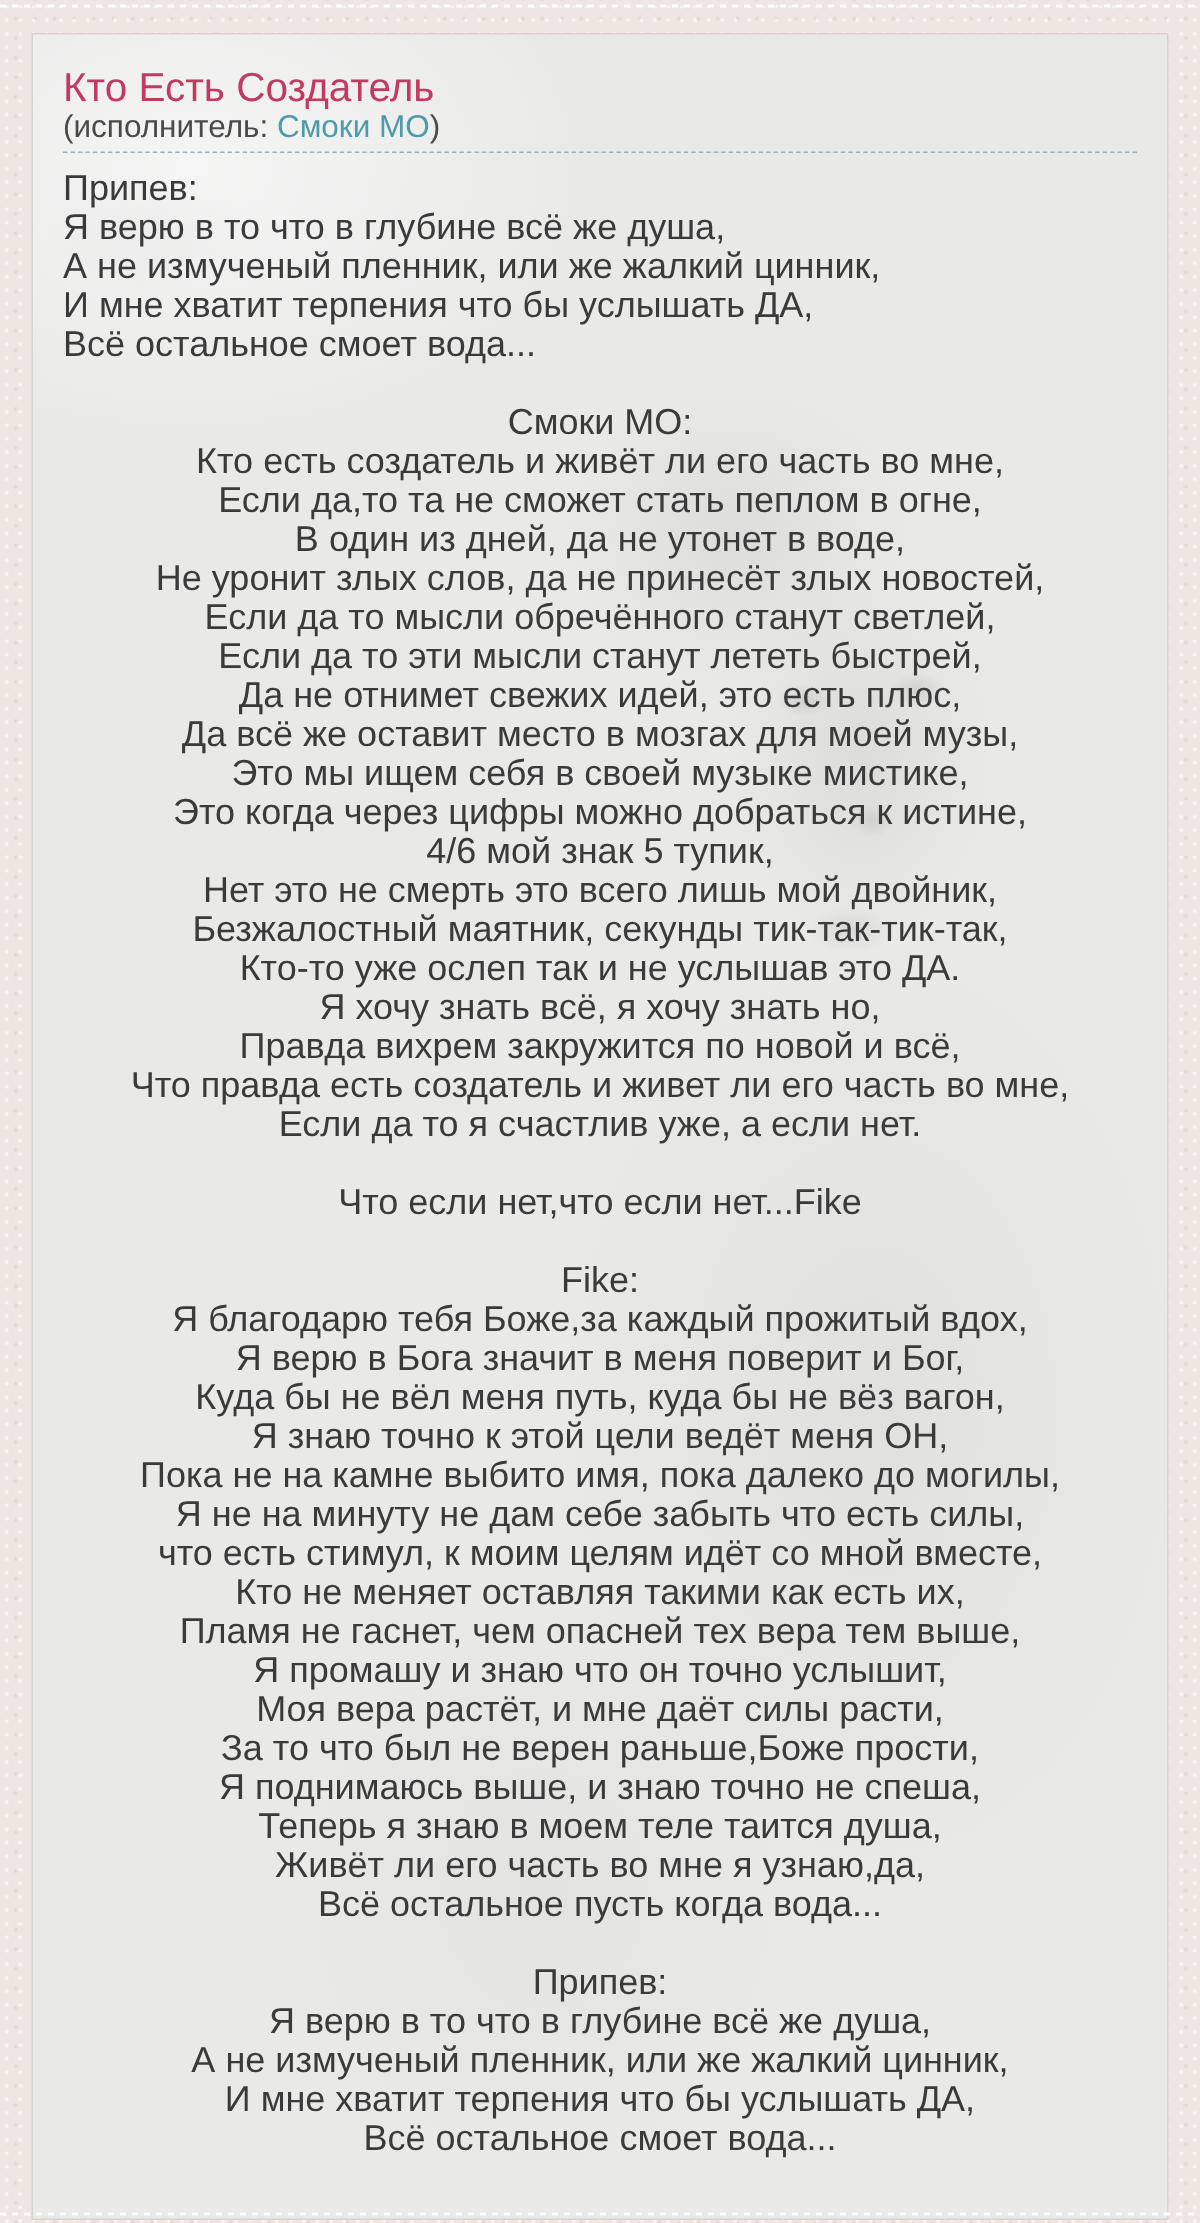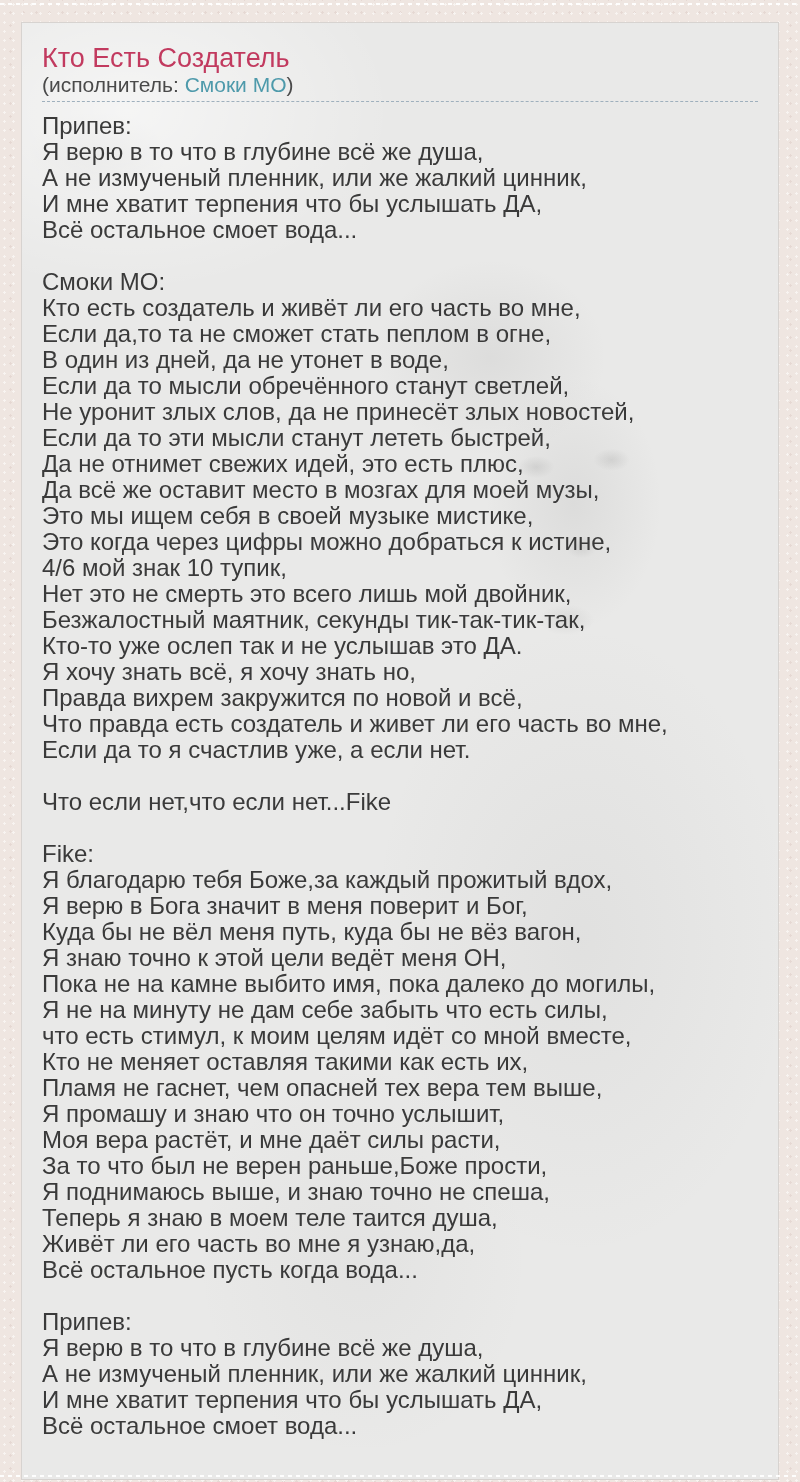--- a/index.html
+++ b/index.html
@@ -81,21 +81,21 @@
     color: #4e9aab;
     text-decoration: none;
     cursor: pointer;
   }
   .lyrics {
     margin-top: 11px;
     font-size: 24px;
     line-height: 26px;
     color: #3a3a3a;
   }
-  .stanza + .stanza { margin-top: 26px; }
+  .stanza + .stanza { margin-top: 26px; text-align: center; }
   .line { white-space: pre-wrap; }
 </style>
 </head>
 <body>
 
 <div class="stitch top"></div>
 
 <div class="card">
   <div class="watermark"></div>
   <div class="content">
@@ -107,28 +107,28 @@
           <div class="line">Я верю в то что в глубине всё же душа,</div>
           <div class="line">А не измученый пленник, или же жалкий цинник,</div>
           <div class="line">И мне хватит терпения что бы услышать ДА,</div>
           <div class="line">Всё остальное смоет вода...</div>
         </div>
         <div class="stanza">
           <div class="line">Смоки МО:</div>
           <div class="line">Кто есть создатель и живёт ли его часть во мне,</div>
           <div class="line">Если да,то та не сможет стать пеплом в огне,</div>
           <div class="line">В один из дней, да не утонет в воде,</div>
+          <div class="line">Не уронит злых слов, да не принесёт злых новостей,</div>
           <div class="line">Если да то мысли обречённого станут светлей,</div>
-          <div class="line">Не уронит злых слов, да не принесёт злых новостей,</div>
           <div class="line">Если да то эти мысли станут лететь быстрей,</div>
           <div class="line">Да не отнимет свежих идей, это есть плюс,</div>
           <div class="line">Да всё же оставит место в мозгах для моей музы,</div>
           <div class="line">Это мы ищем себя в своей музыке мистике,</div>
           <div class="line">Это когда через цифры можно добраться к истине,</div>
-          <div class="line">4/6 мой знак 10 тупик,</div>
+          <div class="line">4/6 мой знак 5 тупик,</div>
           <div class="line">Нет это не смерть это всего лишь мой двойник,</div>
           <div class="line">Безжалостный маятник, секунды тик-так-тик-так,</div>
           <div class="line">Кто-то уже ослеп так и не услышав это ДА.</div>
           <div class="line">Я хочу знать всё, я хочу знать но,</div>
           <div class="line">Правда вихрем закружится по новой и всё,</div>
           <div class="line">Что правда есть создатель и живет ли его часть во мне,</div>
           <div class="line">Если да то я счастлив уже, а если нет.</div>
         </div>
         <div class="stanza">
           <div class="line">Что если нет,что если нет...Fike</div>

